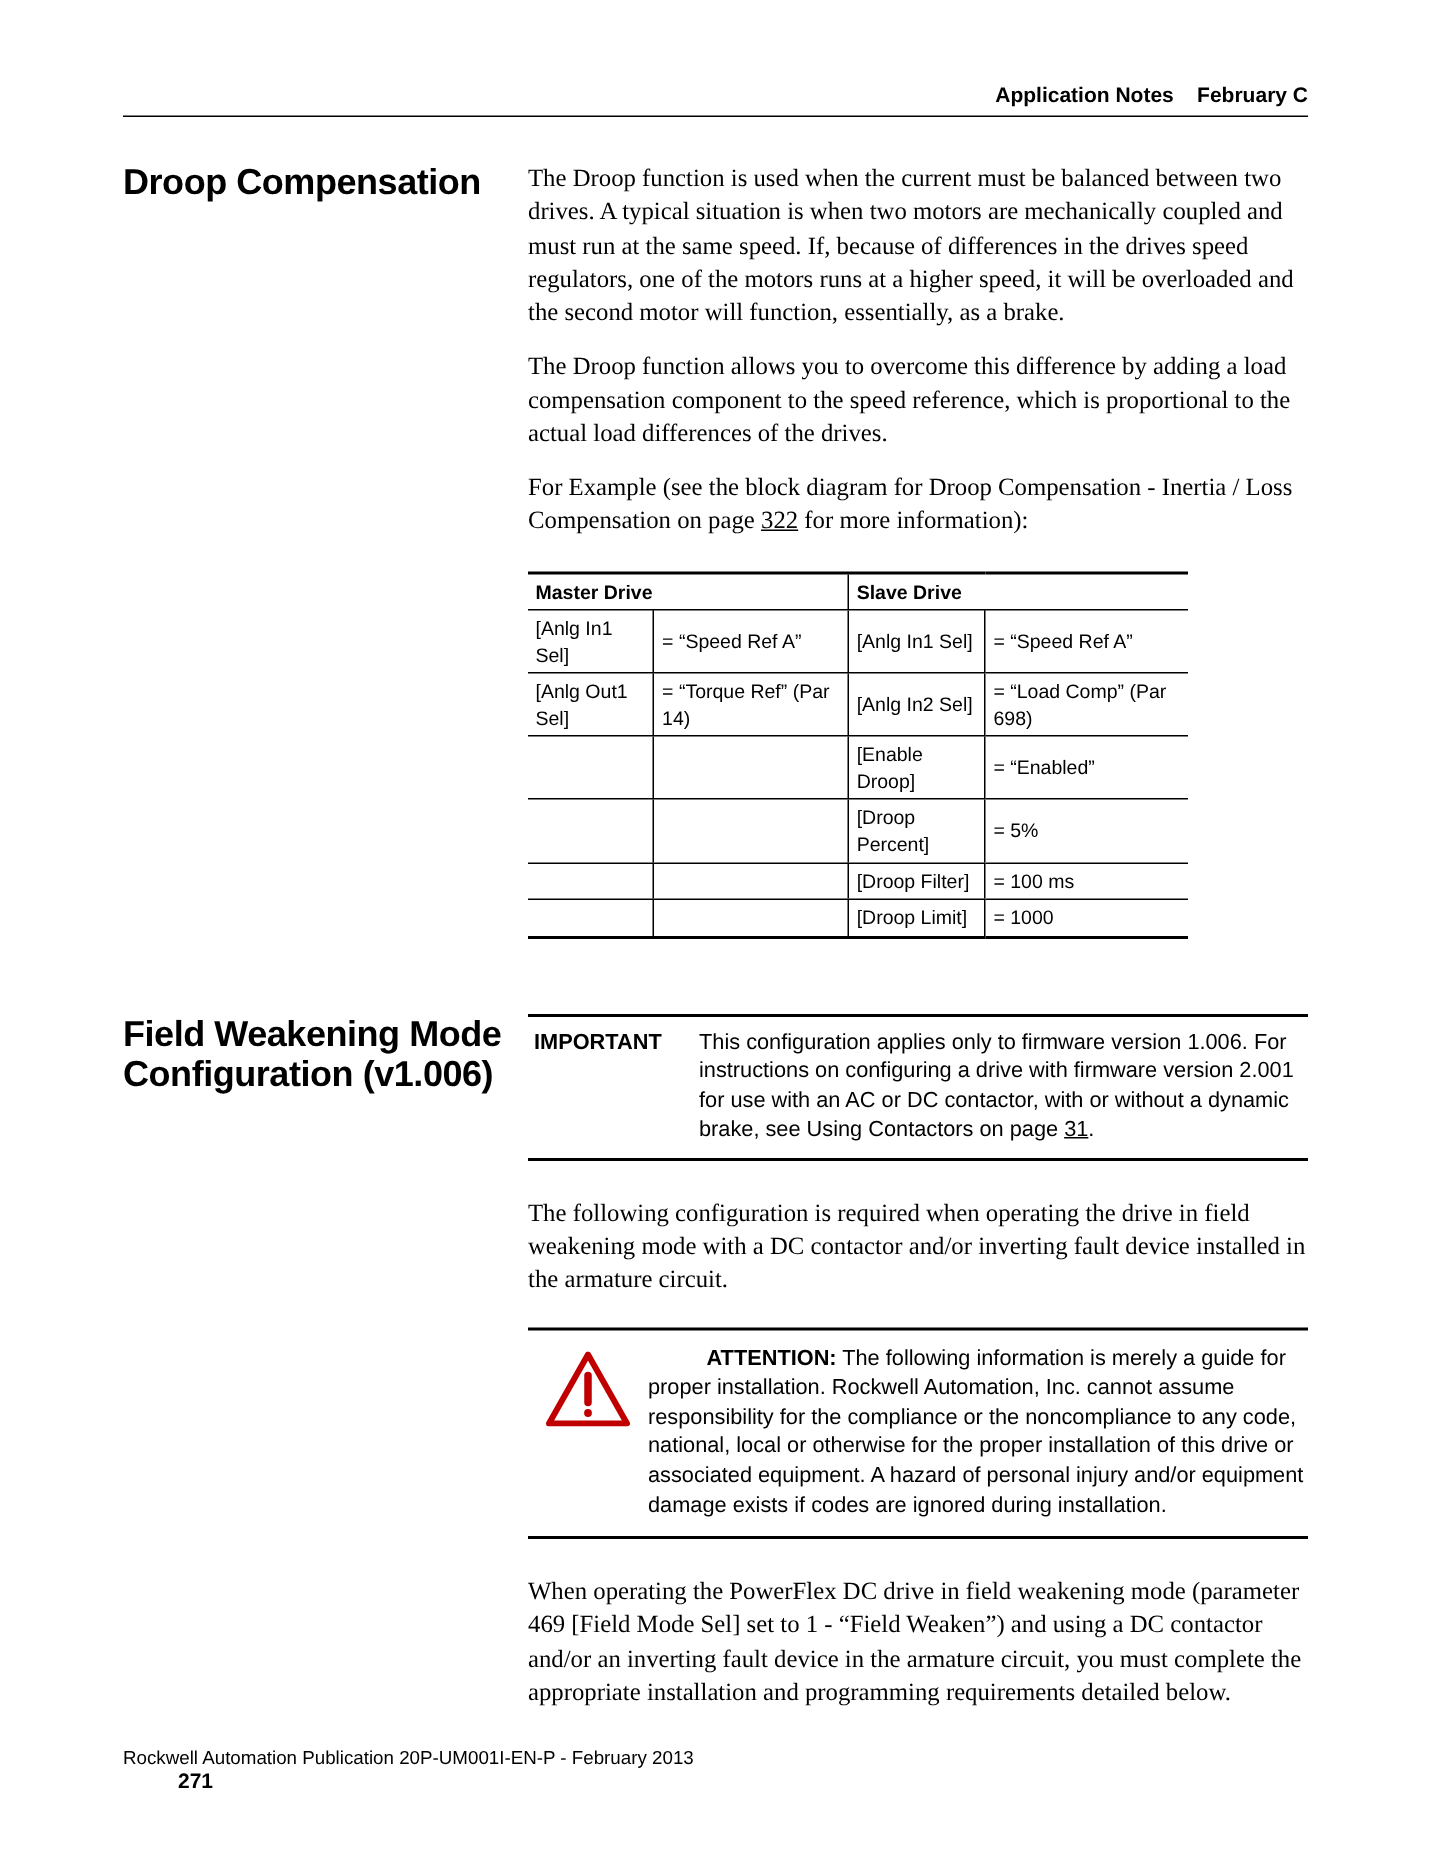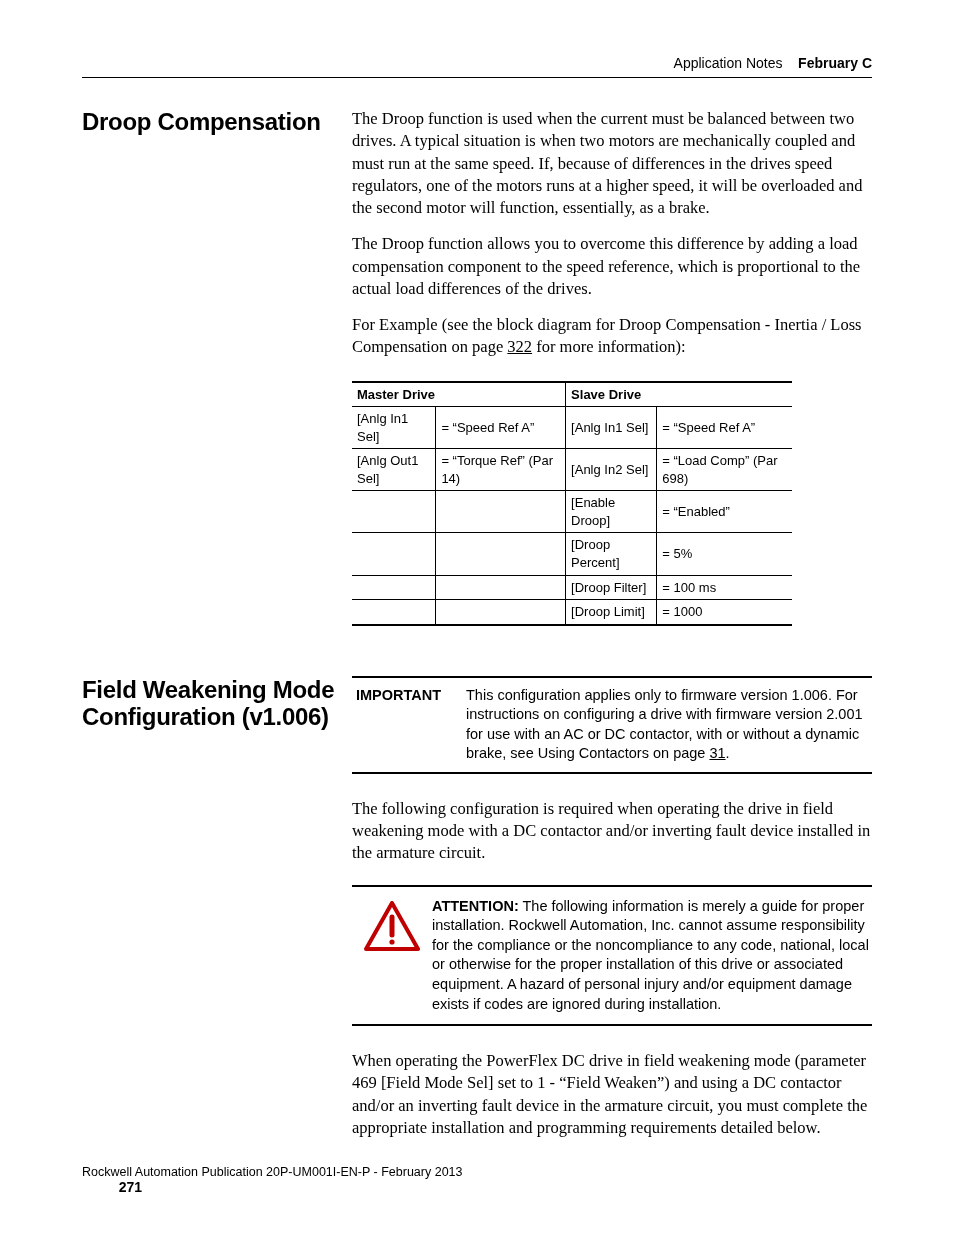--- a/index.html
+++ b/index.html
@@ -22,21 +22,21 @@
   }
   .header-line {
     text-align: right;
     font-family: "Helvetica Neue", Arial, sans-serif;
     font-size: 14px;
     padding-bottom: 6px;
     border-bottom: 1.5px solid #000;
     margin-bottom: 30px;
   }
   .header-line .bold { font-weight: 700; }
-  .header-line .light { font-weight: 400; }
+  .header-line .light { font-weight: 700; }
 
   .section {
     display: flex;
     align-items: flex-start;
     margin-bottom: 50px;
   }
   .section-heading {
     width: 270px;
     flex: 0 0 270px;
     font-family: "Helvetica Neue", Arial, sans-serif;
@@ -115,21 +115,21 @@
     justify-content: center;
     align-items: flex-start;
     padding-top: 4px;
   }
   .attention-block .text {
     flex: 1;
     font-family: "Helvetica Neue", Arial, sans-serif;
     font-size: 14.5px;
     line-height: 1.35;
   }
-  .attention-block .text .bold { font-weight: 700; }
+  .attention-block .text .bold { font-weight: 700; margin-left: 39px; }
 
   .footer {
     position: absolute;
     bottom: 40px;
     left: 82px;
     right: 82px;
     display: flex;
     justify-content: space-between;
     align-items: baseline;
     font-family: "Helvetica Neue", Arial, sans-serif;

